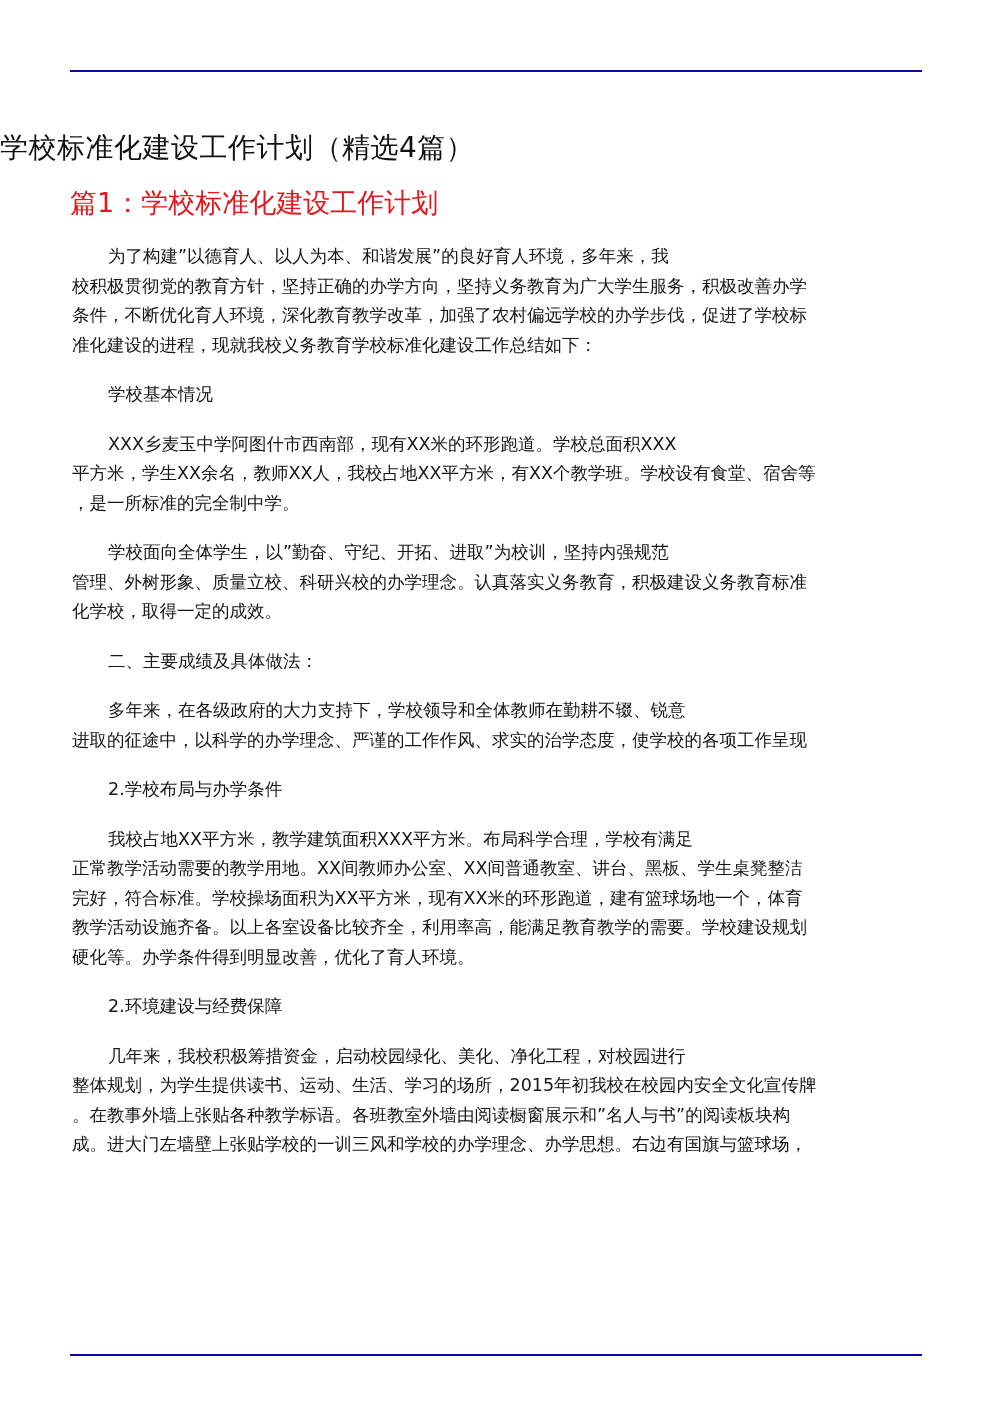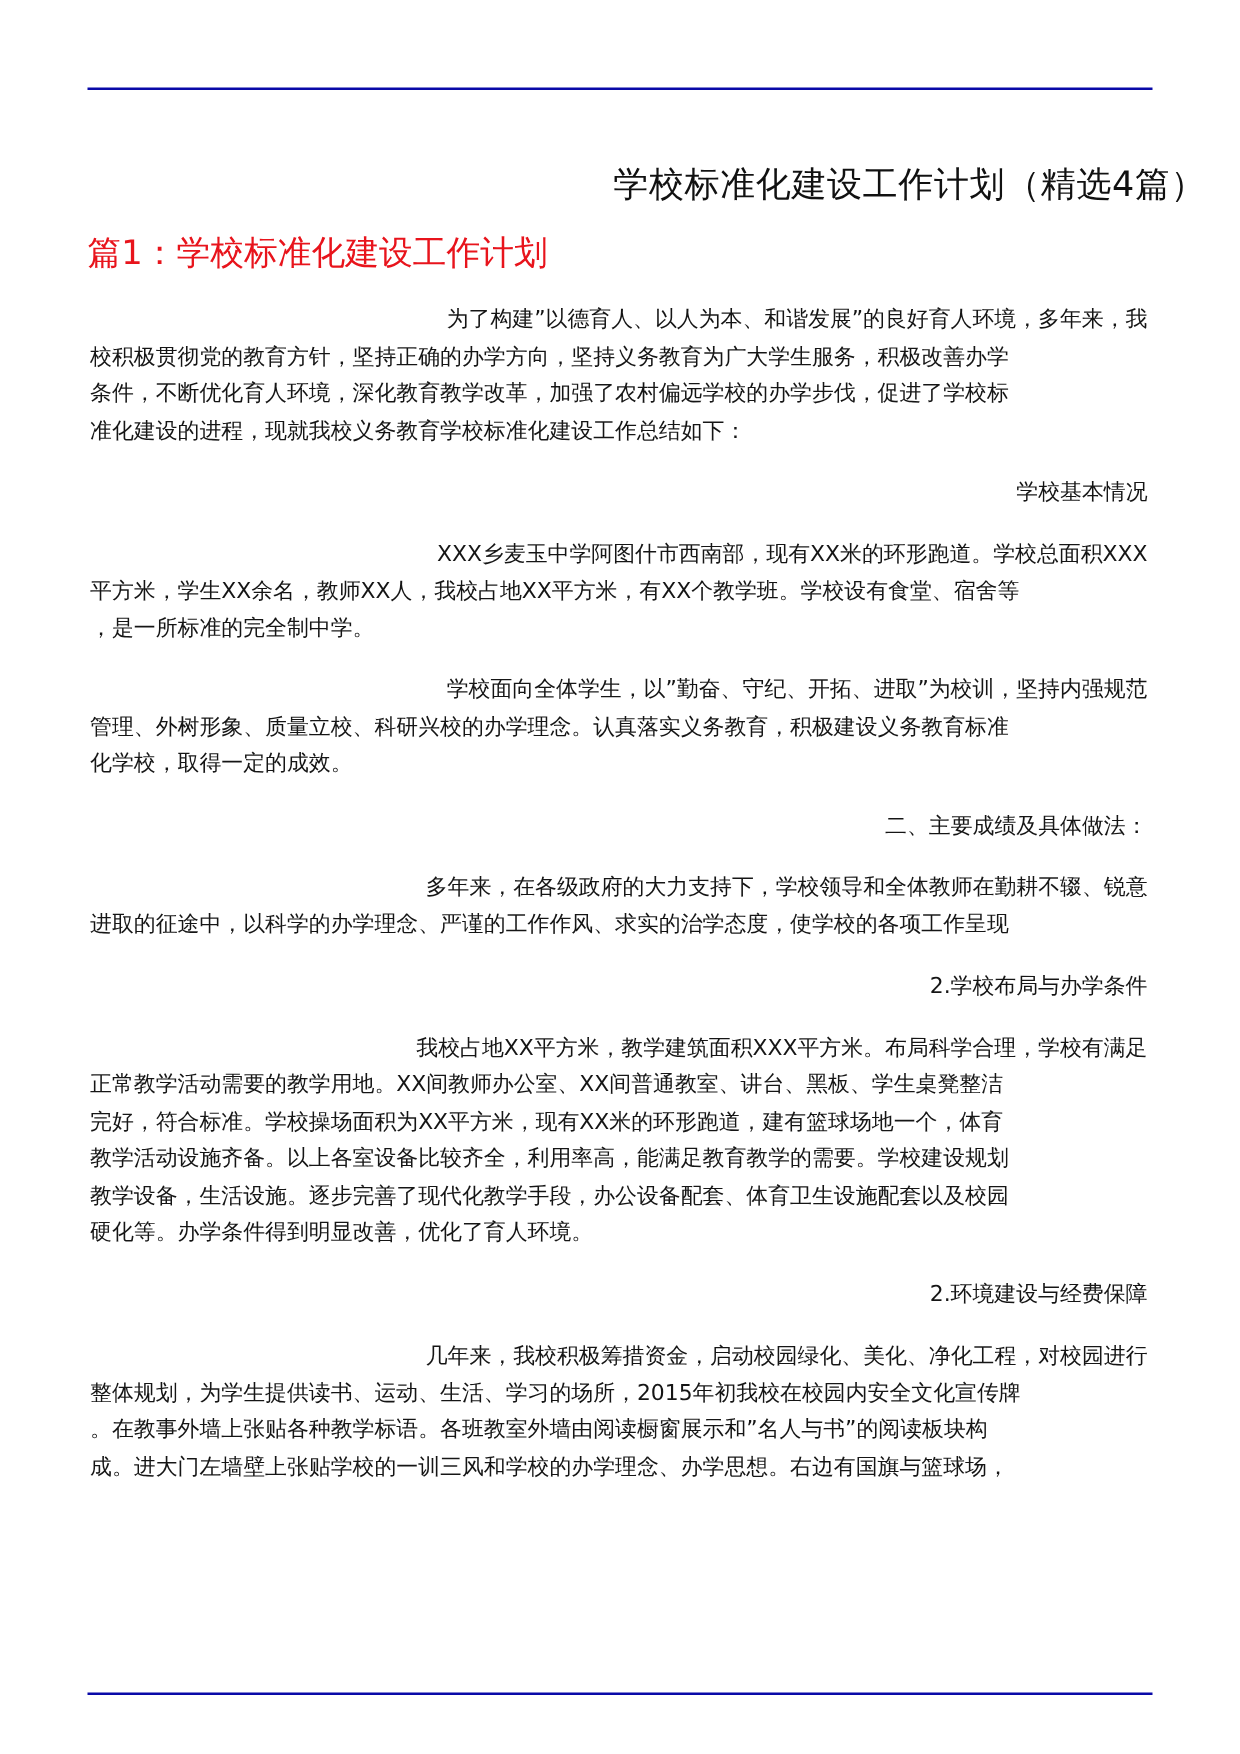--- a/index.html
+++ b/index.html
@@ -22,21 +22,21 @@
       height: 2px;
       background: #0a0aa8;
     }
     .rule.top { top: 70px; }
     .rule.bottom { top: 1354px; }
     .doc-title {
       position: absolute;
       top: 128px;
       left: 0;
       width: 965px;
-      text-align: right;
+      text-align: left;
       font-size: 28px;
       line-height: 40px;
       color: #111;
       letter-spacing: 0.5px;
     }
     .section-heading {
       position: absolute;
       top: 188px;
       left: 70px;
       font-size: 27px;
@@ -54,21 +54,20 @@
     }
     .para {
       margin: 0 0 20px 0;
     }
     .para .line {
       display: block;
       white-space: nowrap;
     }
     .para .line.first {
       padding-left: 36px;
-      text-align: right;
     }
     .page-num {
       position: absolute;
       top: 1400px;
       left: 829px;
       font-family: "Liberation Sans", sans-serif;
       font-size: 18px;
       line-height: 24px;
       color: #be185d;
     }
@@ -110,21 +109,20 @@
     <span class="line">进取的征途中，以科学的办学理念、严谨的工作作风、求实的治学态度，使学校的各项工作呈现</span>
   </div>
   <div class="para">
     <span class="line first">2.学校布局与办学条件</span>
   </div>
   <div class="para">
     <span class="line first">我校占地XX平方米，教学建筑面积XXX平方米。布局科学合理，学校有满足</span>
     <span class="line">正常教学活动需要的教学用地。XX间教师办公室、XX间普通教室、讲台、黑板、学生桌凳整洁</span>
     <span class="line">完好，符合标准。学校操场面积为XX平方米，现有XX米的环形跑道，建有篮球场地一个，体育</span>
     <span class="line">教学活动设施齐备。以上各室设备比较齐全，利用率高，能满足教育教学的需要。学校建设规划</span>
-    <span class="line">教学设备，生活设施。逐步完善了现代化教学手段，办公设备配套、体育卫生设施配套以及校园</span>
     <span class="line">硬化等。办学条件得到明显改善，优化了育人环境。</span>
   </div>
   <div class="para">
     <span class="line first">2.环境建设与经费保障</span>
   </div>
   <div class="para">
     <span class="line first">几年来，我校积极筹措资金，启动校园绿化、美化、净化工程，对校园进行</span>
     <span class="line">整体规划，为学生提供读书、运动、生活、学习的场所，2015年初我校在校园内安全文化宣传牌</span>
     <span class="line">。在教事外墙上张贴各种教学标语。各班教室外墙由阅读橱窗展示和”名人与书”的阅读板块构</span>
     <span class="line">成。进大门左墙壁上张贴学校的一训三风和学校的办学理念、办学思想。右边有国旗与篮球场，</span>

